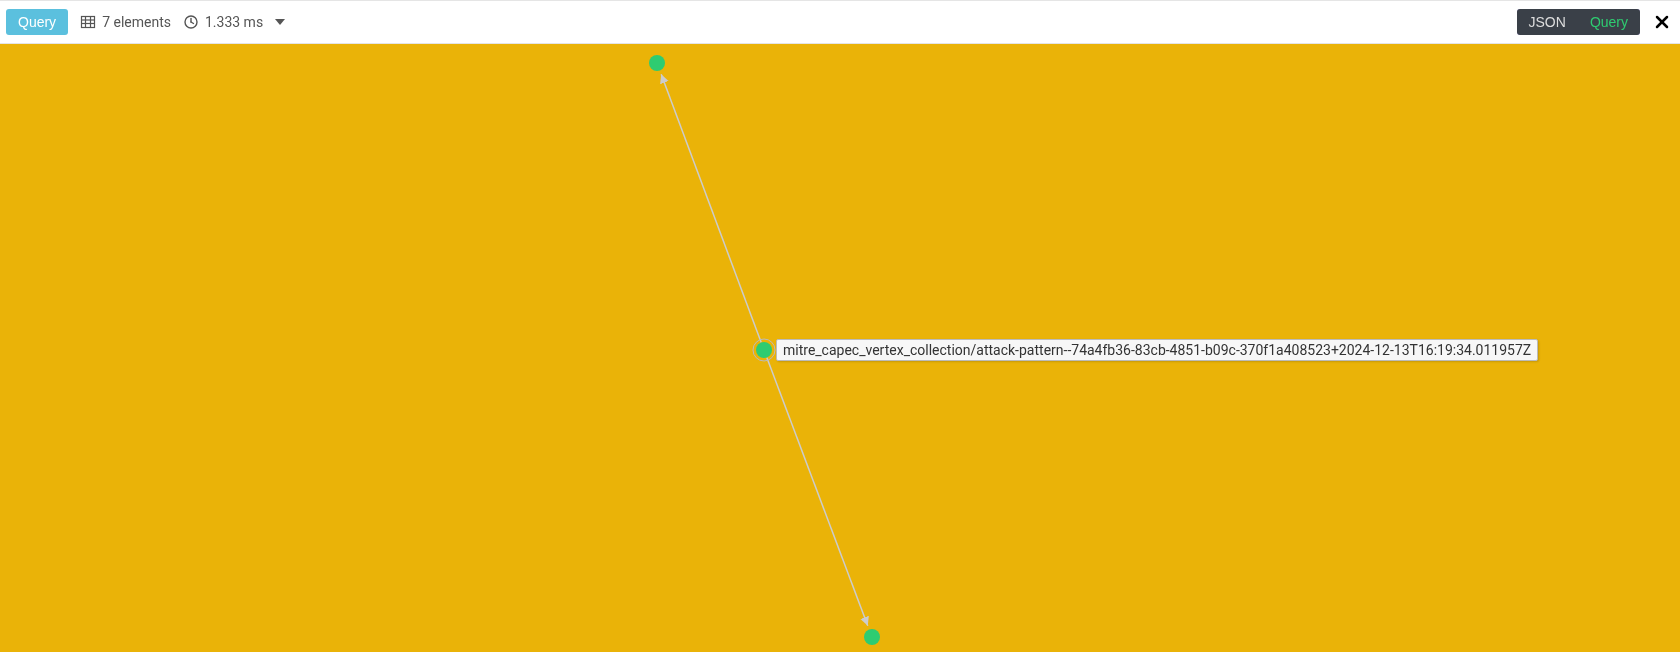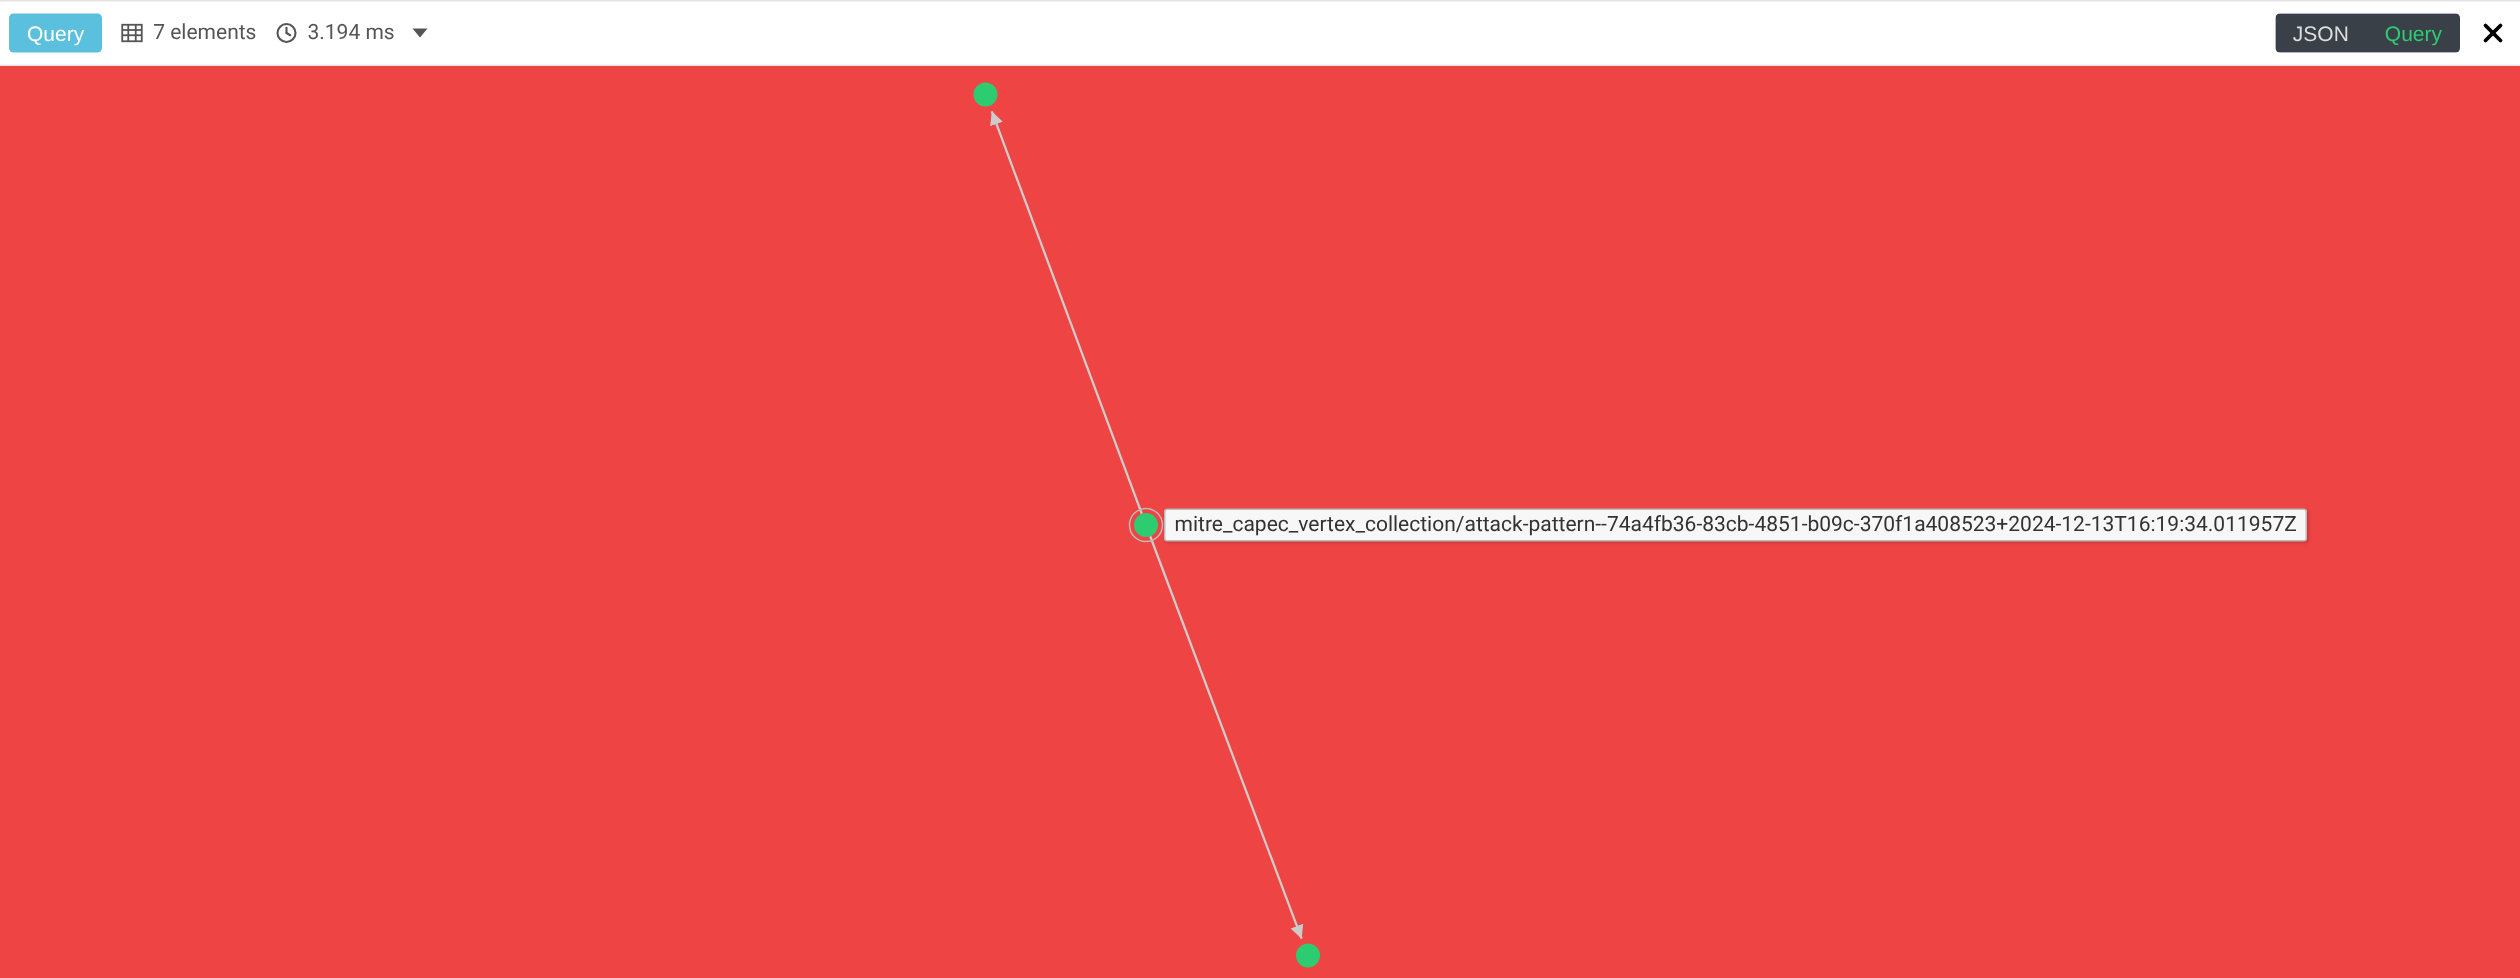--- a/index.html
+++ b/index.html
@@ -68,21 +68,21 @@
   }
   .close-x {
     cursor: pointer;
     padding: 4px;
     display: inline-flex;
   }
 
   .graph-area {
     position: absolute;
     top: 44px; left: 0; right: 0; bottom: 0;
-    background: #ef4444;
+    background: #eab308;
   }
   .graph-svg {
     position: absolute;
     inset: 0;
     width: 100%;
     height: 100%;
   }
   .tooltip {
     position: absolute;
     background: #f7f7f7;
@@ -116,21 +116,21 @@
     </span>
 
     <span class="toolbar-item">
       <span>
         <svg width="16" height="16" viewBox="0 0 16 16" fill="none">
           <circle cx="8" cy="8" r="6" stroke="#555" stroke-width="1.4"></circle>
           <line x1="8" y1="8" x2="8" y2="4.5" stroke="#555" stroke-width="1.4" stroke-linecap="round"></line>
           <line x1="8" y1="8" x2="10.5" y2="9.5" stroke="#555" stroke-width="1.4" stroke-linecap="round"></line>
         </svg>
       </span>
-      <span>3.194 ms</span>
+      <span>1.333 ms</span>
     </span>
 
     <span class="caret-down"></span>
 
     <div class="toolbar-right">
       <div class="view-toggle">
         <button>JSON</button>
         <button class="active">Query</button>
       </div>
       <span class="close-x">

